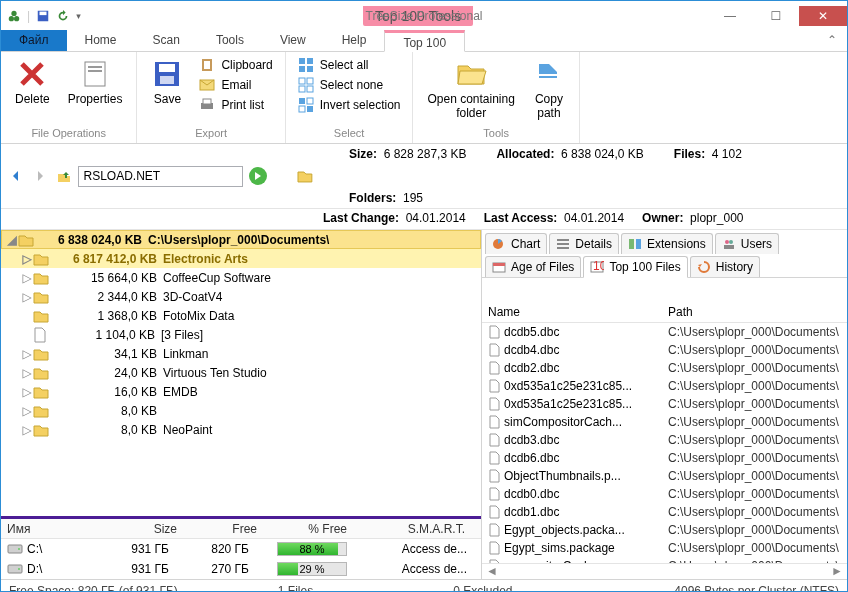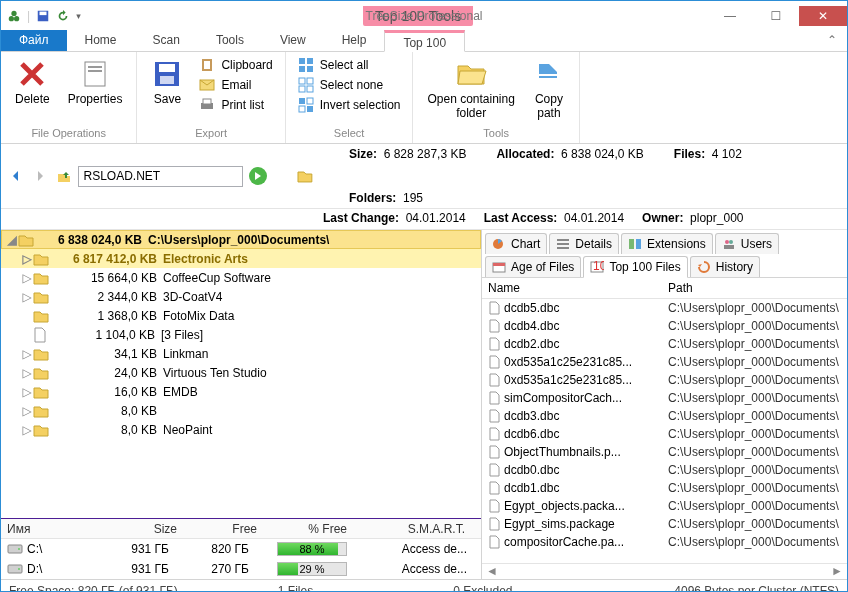--- a/index.html
+++ b/index.html
@@ -11,21 +11,21 @@
 .qat-icon { width: 14px; height: 14px; }
 .title-tools { position: absolute; left: 362px; background: #f78da7; color: #555; padding: 2px 12px; font-size: 14px; border-radius: 0 0 2px 2px; }
 .title-text { position: absolute; left: 50%; transform: translateX(-50%); top:8px; font-size: 12px; color: #777; }
 .win-controls { margin-left: auto; display: flex; }
 .win-btn { width: 46px; height: 20px; display: flex; align-items: center; justify-content: center; color: #666; }
 .win-close { background: #c8504e; color: #fff; width: 48px; }
 
 
 .ribbon-tabs { height: 22px; display: flex; align-items: stretch; border-bottom: 1px solid #d4d4d4; padding-left: 0; position: relative; }
 .tab { padding: 3px 18px; color: #444; cursor: default; }
-.tab-file { background: #1979ca; color: #ffffff; }
+.tab-file { background: #1979ca; color: #0f172a; }
 .tab-active { border: 1px solid #d4d4d4; border-bottom: 1px solid #fff; background: #fff; margin-bottom: -1px; position: relative; }
 .tab-top100 { border-top: 3px solid #f78da7; }
 .ribbon-collapse { position: absolute; right: 10px; top: 3px; color: #777; }
 
 
 .ribbon { height: 92px; display: flex; border-bottom: 1px solid #d4d4d4; background: #fff; }
 .group { border-right: 1px solid #e4e4e4; padding: 4px 10px 2px; display: flex; flex-direction: column; }
 .group-content { flex: 1; display: flex; align-items: flex-start; gap: 10px; }
 .group-label { text-align: center; color: #888; font-size: 11px; padding: 2px 0; }
 .big-btn { display: flex; flex-direction: column; align-items: center; gap: 2px; padding: 2px 4px; justify-content: flex-end; }
@@ -55,38 +55,38 @@
 .tree-row.root { background: #fbe38e; border: 1px solid #e6c857; font-weight: 600; }
 .tree-row.sel { background: #fff3b0; font-weight: 600; color: #8a6d00; }
 .expander { width: 12px; text-align: center; color: #888; }
 .folder-ico { width: 16px; height: 14px; margin-right: 4px; }
 .file-ico { width: 14px; height: 16px; margin-right: 4px; }
 .tree-size { width: 110px; text-align: right; padding-right: 6px; }
 .tree-name { flex: 1; }
 .indent1 { padding-left: 20px; }
 
 
-.drives { border-top: 1px solid #4c1d95; }
+.drives { border-top: 3px solid #4c1d95; }
 .drives-head, .drives-row { display: grid; grid-template-columns: 90px 80px 80px 90px 1fr; align-items: center; height: 20px; padding: 0 6px; }
 .drives-head { background: #fafafa; border-bottom: 1px solid #e4e4e4; }
 .hd { font-weight: 400; color: #333; text-align: right; }
 .hd:first-child { text-align: left; }
 .dc-name { display: flex; align-items: center; gap: 4px; }
 .pct-bar { width: 70px; height: 14px; background: #e6e6e6; border: 1px solid #b7b7b7; position: relative; margin-left: auto; }
 .pct-fill { height: 100%; background: linear-gradient(#6fd95f,#2fb52f); }
 .pct-txt { position: absolute; inset: 0; text-align: center; font-size: 11px; line-height: 13px; }
 
 
 .rtabs { display: flex; flex-wrap: wrap; border-bottom: 1px solid #d4d4d4; padding: 3px 3px 0; gap: 2px; }
 .rtab { padding: 3px 6px; border: 1px solid #c8c8c8; border-bottom: none; background: #f5f5f5; display: flex; align-items: center; gap: 5px; font-size: 11px; border-radius: 3px 3px 0 0; }
 .rtab.active { background: #fff; border-bottom: 1px solid #fff; margin-bottom: -1px; }
 .rtab svg { width: 14px; height: 12px; }
 
 
-.flist-head { display: flex; border-bottom: 1px solid #e4e4e4; padding: 3px 0 3px 6px; }
+.flist-head { display: flex; border-bottom: 1px solid #e4e4e4; padding: 3px 0 3px 6px; margin-top: 24px; }
 .flist-head .fh1 { width: 180px; }
 .flist { overflow-y: scroll; flex: 1; }
 .frow { display: flex; padding: 1px 0 1px 6px; align-items: center; height: 18px; }
 .frow .fn { width: 180px; display: flex; align-items: center; gap: 3px; overflow: hidden; white-space: nowrap; }
 .frow .fp { flex: 1; color: #333; white-space: nowrap; overflow: hidden; }
 
 
 .status { height: 22px; border-top: 1px solid #d4d4d4; display: flex; align-items: center; padding: 0 8px; font-size: 11px; color: #444; }
 .status .cell { padding-right: 40px; }
 .status .sep { flex: 1; }

